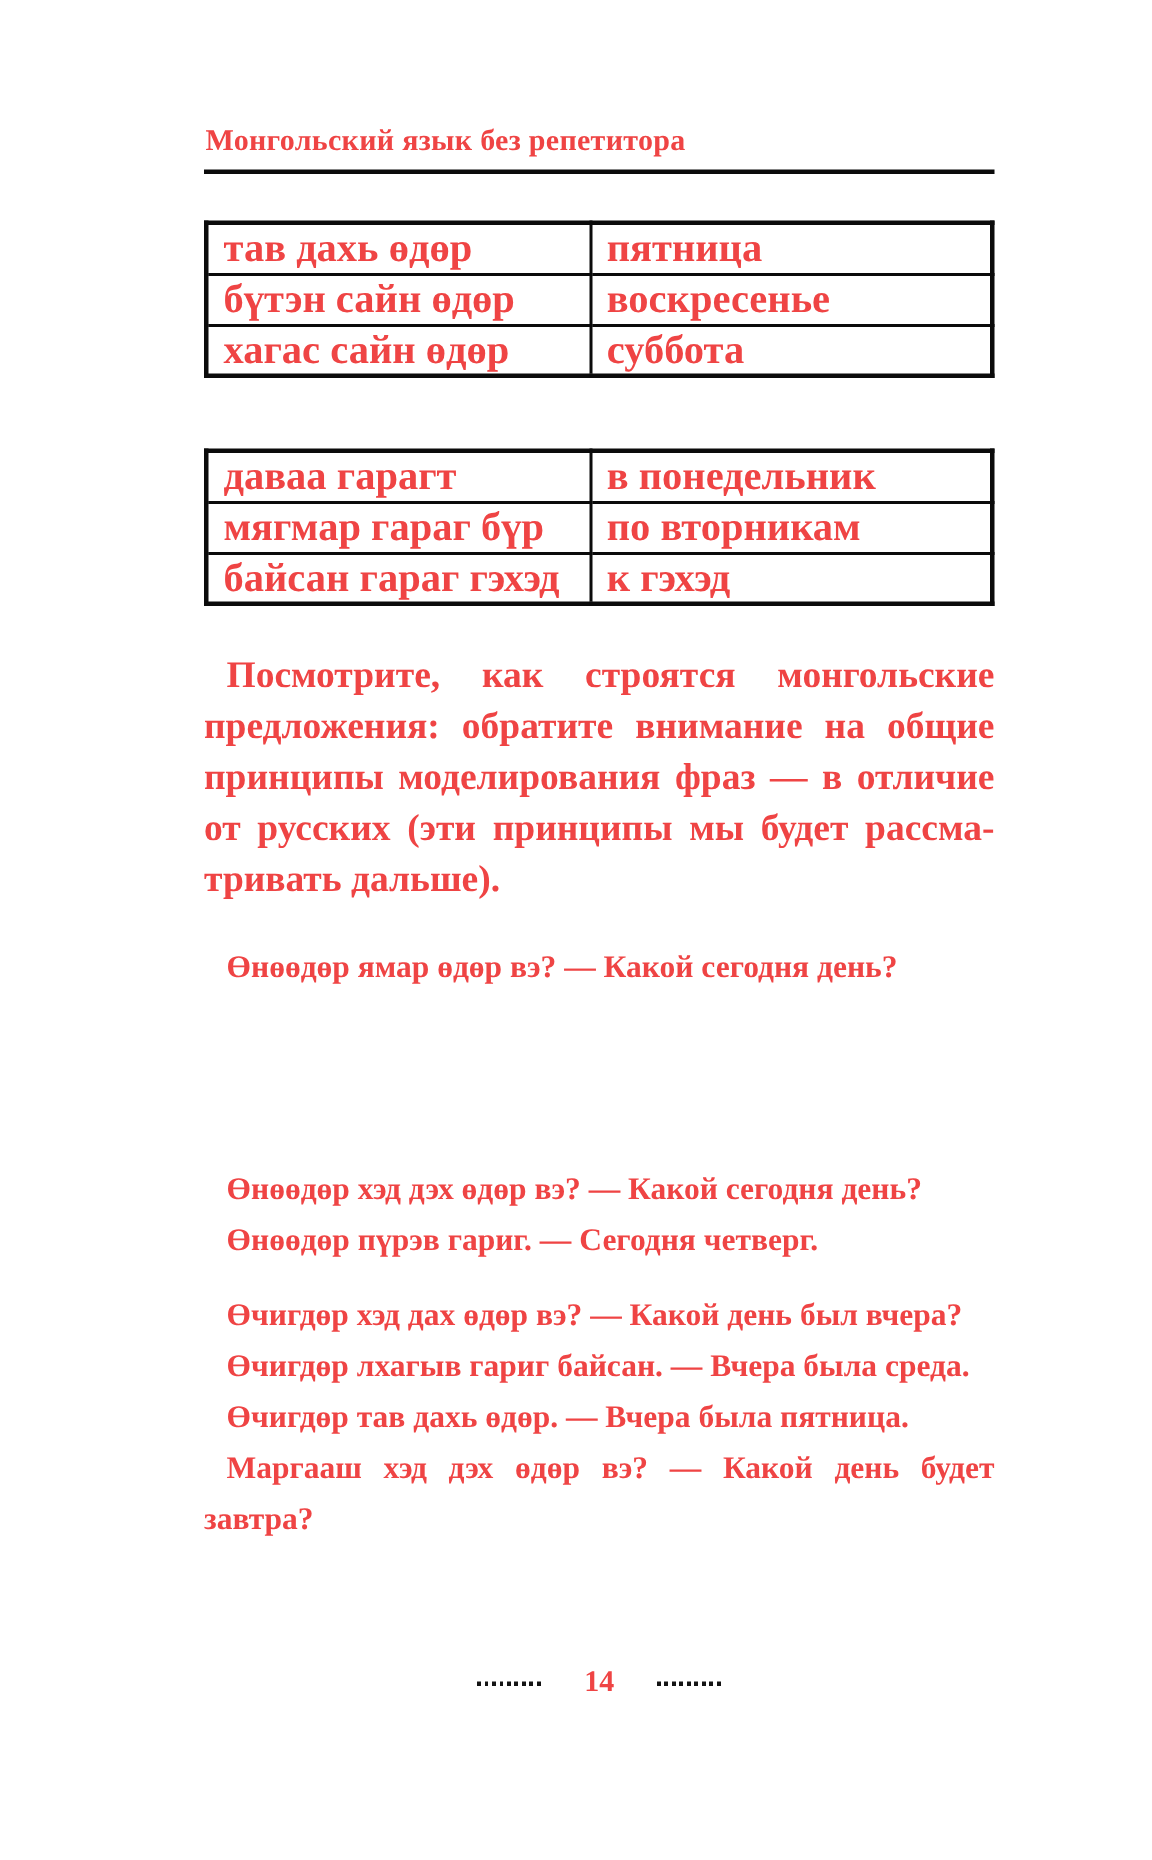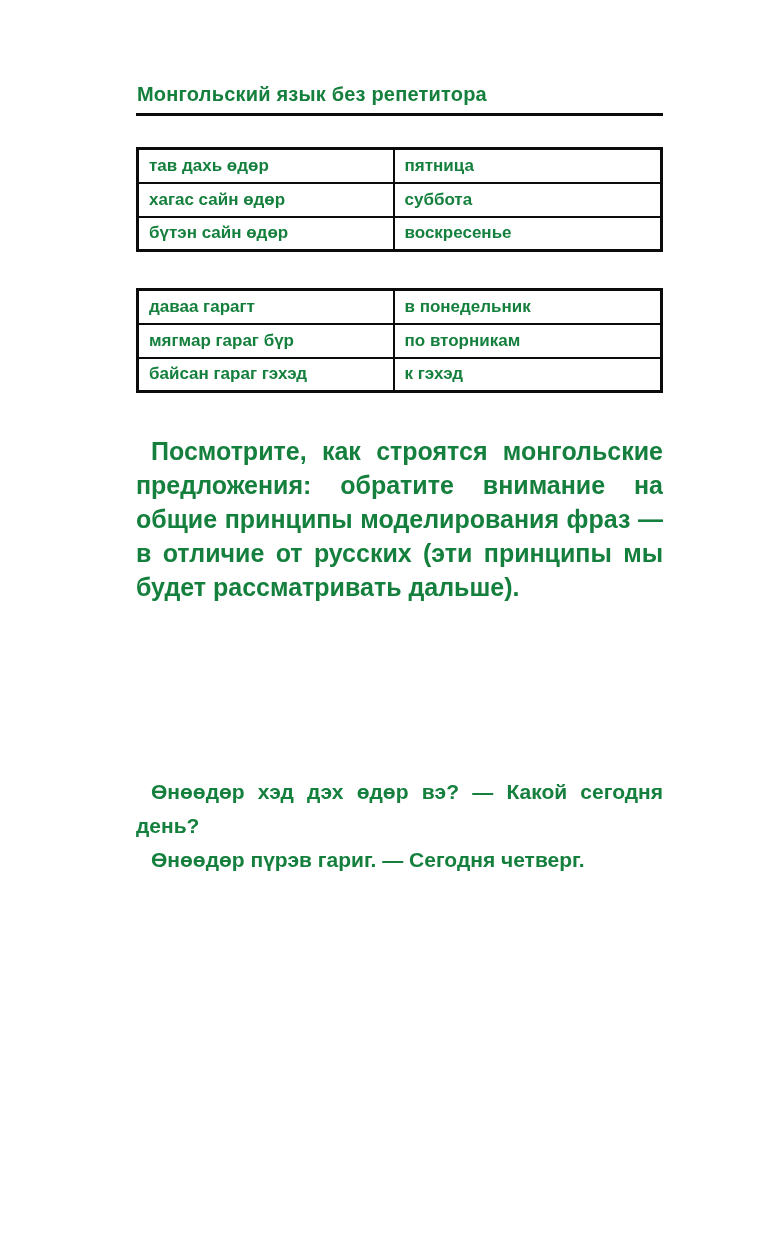--- a/index.html
+++ b/index.html
@@ -2,23 +2,23 @@
 <html><head>
 <meta charset="utf-8">
 <style>
   * { margin: 0; padding: 0; box-sizing: border-box; }
   html, body { background: #ffffff; }
   .page {
     position: relative;
     width: 700px;
     height: 1240px;
     background: #ffffff;
-    font-family: Liberation Sans, sans-serif;
+    font-family: Liberation Serif, serif;
     font-weight: 700;
-    color: #15803d;
+    color: #ef4444;
     overflow: hidden;
   }
   .head-title {
     position: absolute;
     left: 137px;
     top: 84px;
     font-size: 20px;
     line-height: 20px;
     letter-spacing: 0.2px;
     white-space: nowrap;
@@ -30,32 +30,32 @@
     width: 527px;
     height: 3px;
     background: #0b0b0b;
   }
   table.vocab {
     position: absolute;
     left: 136px;
     width: 527px;
     border-collapse: collapse;
     border: 3px solid #0b0b0b;
-    font-size: 17px;
+    font-size: 27px;
   }
   table.vocab td {
     border: 2px solid #0b0b0b;
     height: 34px;
     padding: 0 6px 0 10px;
     vertical-align: middle;
     white-space: nowrap;
   }
   table.vocab td:first-child { width: 256px; }
   .t1 { top: 147px; }
-  .t2 { top: 288px; }
+  .t2 { top: 299px; }
   .intro {
     position: absolute;
     left: 136px;
     top: 434px;
     width: 527px;
     font-size: 25px;
     line-height: 34px;
     text-align: justify;
     text-indent: 15px;
     hyphens: manual;
@@ -105,26 +105,26 @@
   <div class="head-title">Монгольский язык без репетитора</div>
   <div class="head-rule"></div>
 
   <table class="vocab t1">
     <tbody>
       <tr>
         <td>тав дахь өдөр</td>
         <td>пятница</td>
       </tr>
       <tr>
+        <td>бүтэн сайн өдөр</td>
+        <td>воскресенье</td>
+      </tr>
+      <tr>
         <td>хагас сайн өдөр</td>
         <td>суббота</td>
-      </tr>
-      <tr>
-        <td>бүтэн сайн өдөр</td>
-        <td>воскресенье</td>
       </tr>
     </tbody>
   </table>
 
   <table class="vocab t2">
     <tbody>
       <tr>
         <td>даваа гарагт</td>
         <td>в понедельник</td>
       </tr>
@@ -135,22 +135,34 @@
       <tr>
         <td>байсан гараг гэхэд</td>
         <td>к гэхэд</td>
       </tr>
     </tbody>
   </table>
 
   <p class="intro">Посмотрите, как строятся монгольские предложения: обратите внимание на общие принципы моделирования фраз — в отличие от русских (эти принципы мы будет рассма­тривать дальше).</p>
 
   <div class="dialogue group-a">
+    <p>Өнөөдөр ямар өдөр вэ? — Какой сегодня день?</p>
   </div>
 
   <div class="dialogue group-b">
     <p>Өнөөдөр хэд дэх өдөр вэ? — Какой сегодня день?</p>
     <p>Өнөөдөр пүрэв гариг. — Сегодня четверг.</p>
   </div>
 
+  <div class="dialogue group-c">
+    <p>Өчигдөр хэд дах өдөр вэ? — Какой день был вчера?</p>
+    <p>Өчигдөр лхагыв гариг байсан. — Вчера была среда.</p>
+    <p>Өчигдөр тав дахь өдөр. — Вчера была пятница.</p>
+    <p>Маргааш хэд дэх өдөр вэ? — Какой день бу­дет завтра?</p>
+  </div>
 
+  <div class="footer">
+    <span class="dots"></span>
+    <span class="page-num">14</span>
+    <span class="dots"></span>
+  </div>
 
 </div>
 
 </body></html>

